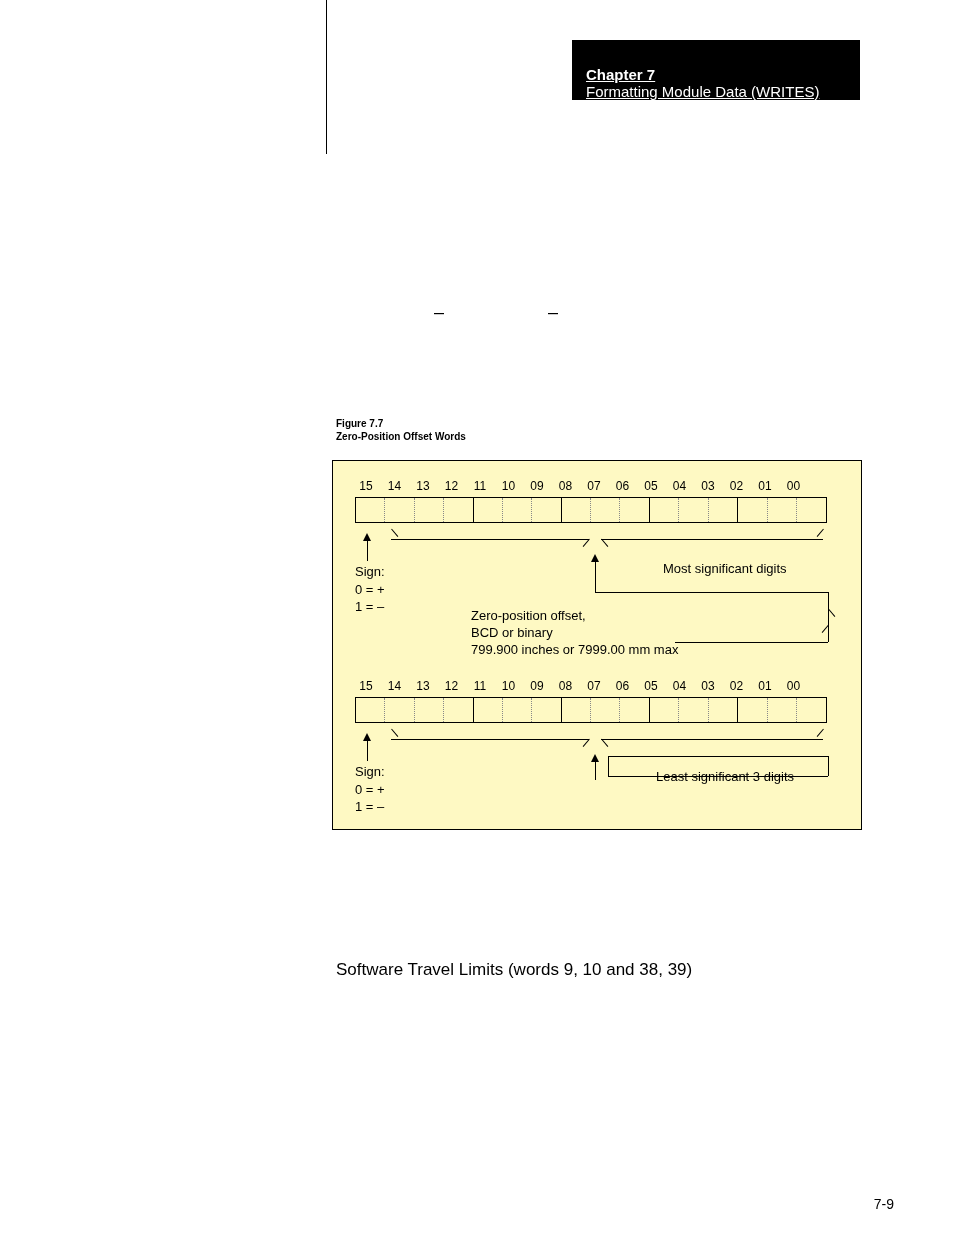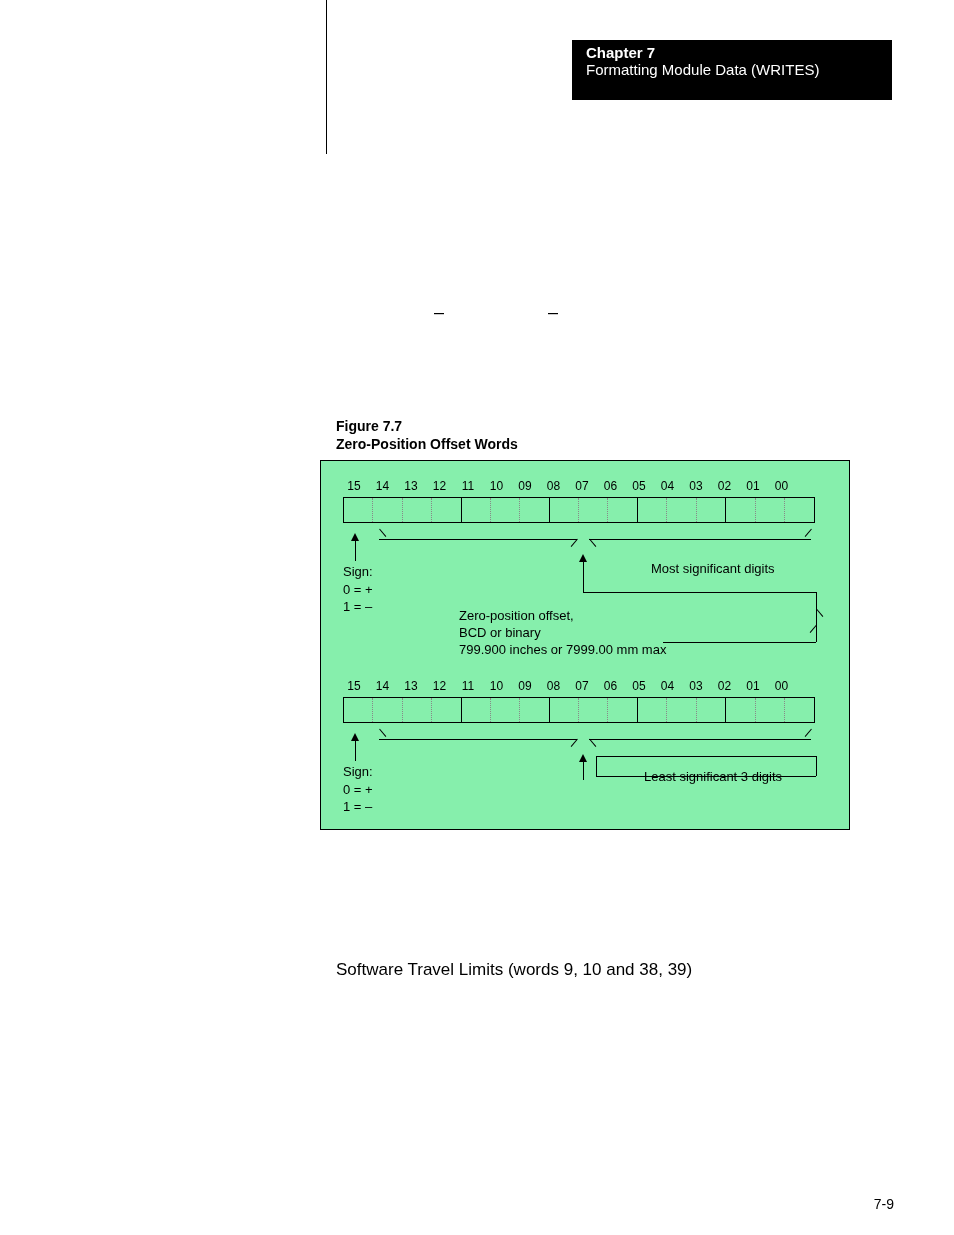--- a/index.html
+++ b/index.html
@@ -16,47 +16,48 @@
     left: 326px;
     top: 0;
     width: 1px;
     height: 154px;
     background: #000;
   }
   .header-box {
     position: absolute;
     left: 572px;
     top: 40px;
-    width: 320px;
+    width: 288px;
     height: 60px;
     background: #000;
     color: #fff;
-    padding: 4px 14px;
+    padding: 26px 14px;
+    text-decoration: underline;
   }
   .header-chapter { font-weight: bold; font-size: 15px; }
   .header-title { font-size: 15px; margin-top: 0; }
   .mid-marks { position: absolute; top: 302px; font-size: 18px; }
   .mark-a { left: 434px; }
   .mark-b { left: 548px; }
   .figure-caption {
     position: absolute;
     left: 336px;
     top: 418px;
-    font-size: 14px;
+    font-size: 10px;
     font-weight: bold;
     line-height: 1.25;
   }
   .diagram-box {
     position: absolute;
-    left: 320px;
+    left: 332px;
     top: 460px;
     width: 530px;
     height: 370px;
     border: 1px solid #000;
-    background: #86efac;
+    background: #fef9c3;
     font-size: 13px;
   }
   .bit-row {
     position: absolute;
     left: 22px;
     display: flex;
     gap: 6.5px;
   }
   .bit-row span { width: 22px; text-align: center; font-size: 12px; }
   .word-rect {

